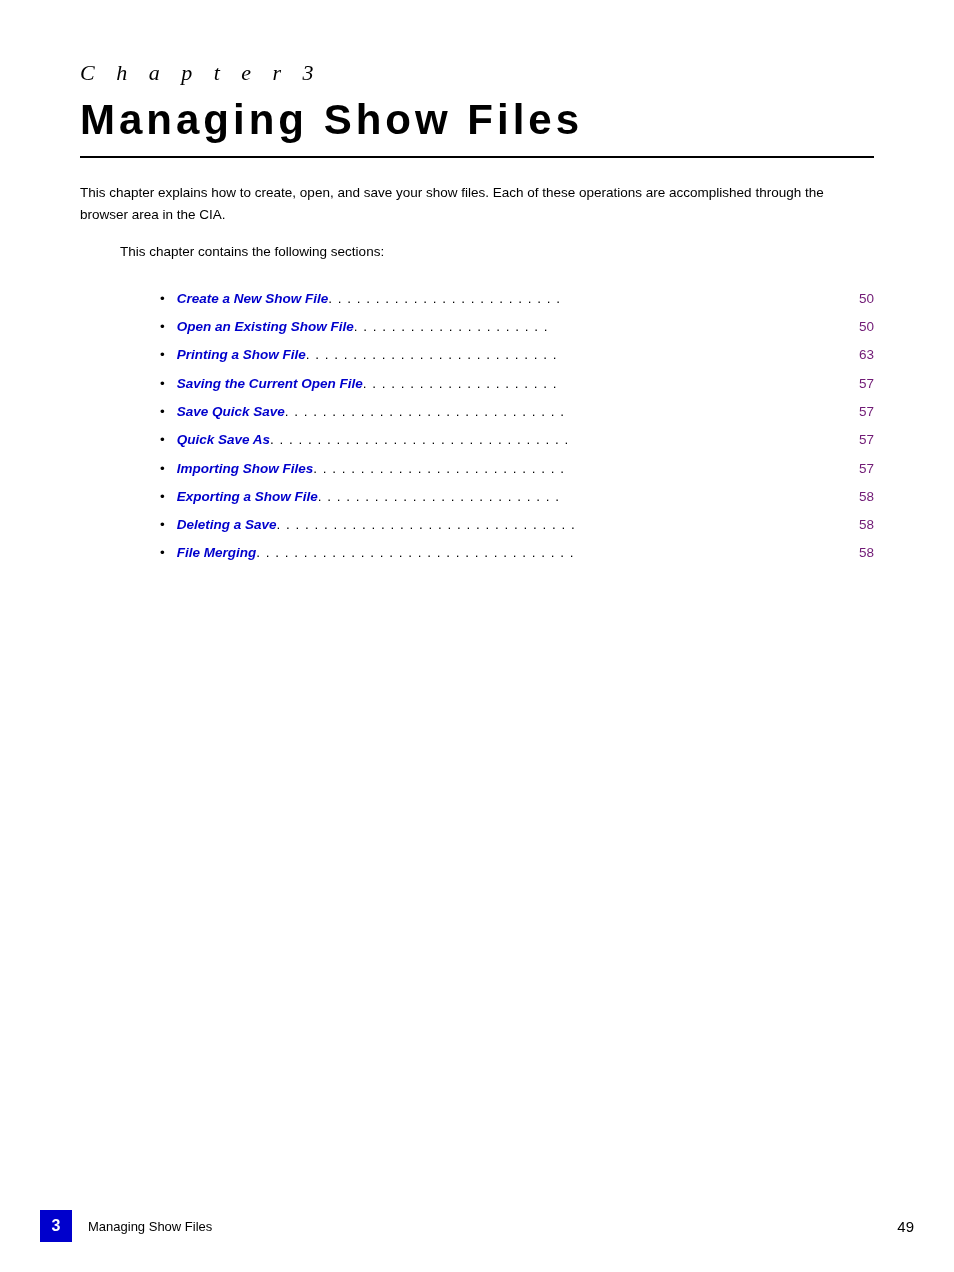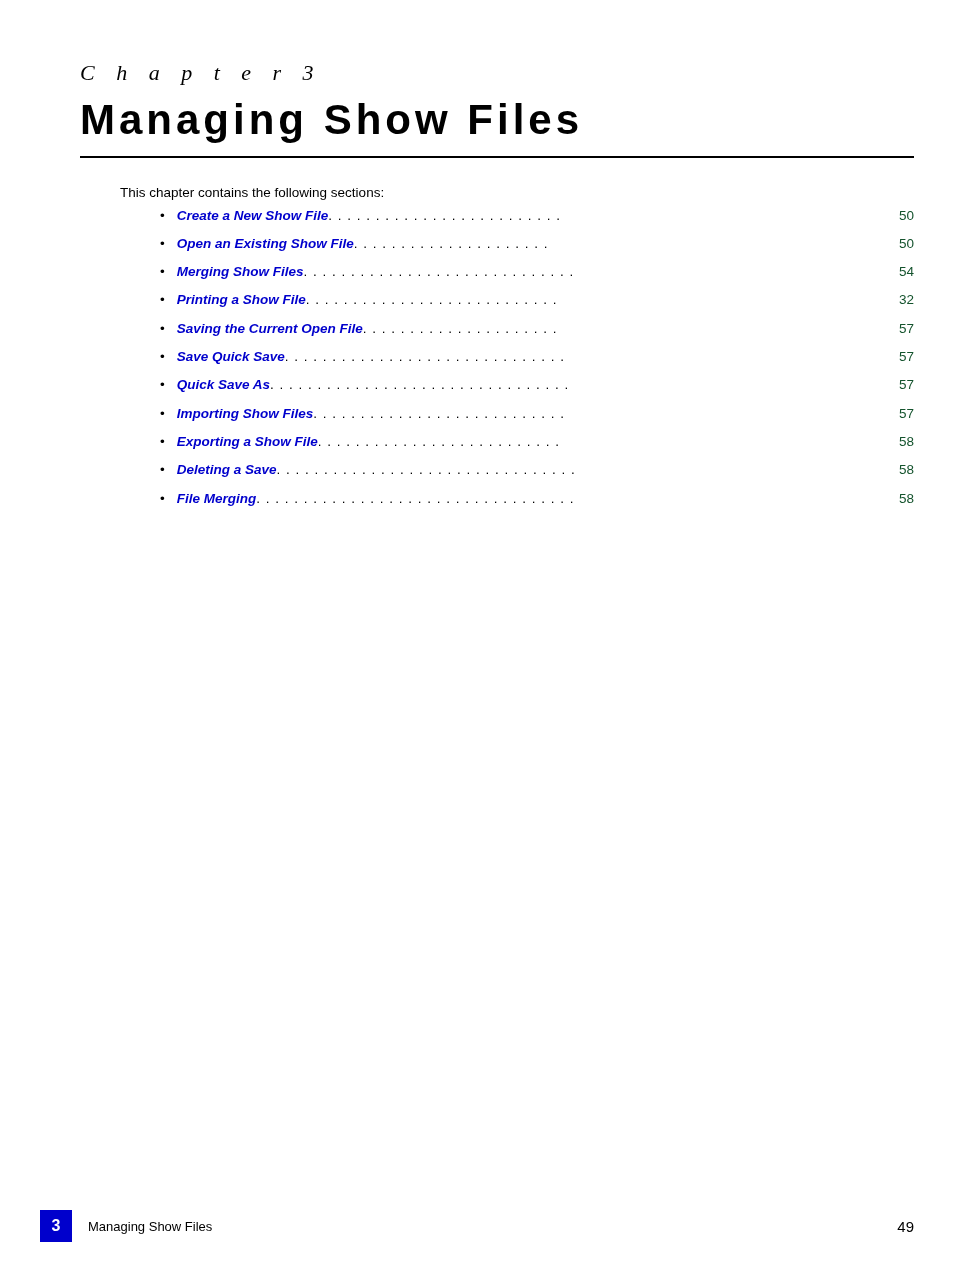--- a/index.html
+++ b/index.html
@@ -16,21 +16,21 @@
       width: 954px;
       min-height: 1272px;
       position: relative;
     }
 
     .page {
       width: 954px;
       min-height: 1272px;
       background: #ffffff;
       position: relative;
-      padding: 60px 40px 80px 80px;
+      padding: 60px 80px 80px 80px;
     }
 
     .chapter-label {
       font-family: Georgia, 'Times New Roman', serif;
       font-style: italic;
       font-size: 22px;
       letter-spacing: 8px;
       color: #000000;
       margin-bottom: 10px;
       font-weight: normal;
@@ -57,21 +57,21 @@
       line-height: 1.6;
       color: #000000;
       margin-bottom: 16px;
       max-width: 760px;
     }
 
     .contains-text {
       font-size: 13.5px;
       line-height: 1.6;
       color: #000000;
-      margin-bottom: 0;
+      margin-bottom: 24px;
       margin-left: 40px;
     }
 
     .toc-list {
       list-style: none;
       margin-left: 80px;
     }
 
     .toc-list li {
       margin-bottom: 4px;
@@ -99,21 +99,21 @@
     .toc-dots {
       color: #000000;
       font-style: normal;
       font-weight: normal;
       flex: 1;
       overflow: hidden;
       letter-spacing: 1px;
     }
 
     .toc-page {
-      color: #14532d;
+      color: #701a75;
       font-style: normal;
       font-weight: normal;
       margin-left: 2px;
       white-space: nowrap;
     }
 
     .toc-item-content {
       display: flex;
       align-items: baseline;
       width: 100%;
@@ -159,50 +159,44 @@
 <body>
 
 <div class="page">
 
   <div class="chapter-label">C h a p t e r   3</div>
 
   <h1 class="chapter-title">Managing Show Files</h1>
 
   <hr class="title-underline">
 
+  <p class="intro-text">This chapter explains how to create, open, and save your show files. Each of these operations are accomplished through the browser area in the CIA.</p>
 
   <p class="contains-text">This chapter contains the following sections:</p>
 
   <ul class="toc-list">
   <li>
         <div class="toc-item-content">
           <a class="toc-link" href="#">Create a New Show File</a>
           <span class="toc-dots">. . . . . . . . . . . . . . . . . . . . . . . . .</span>
           <span class="toc-page">50</span>
         </div>
       </li>
       <li>
         <div class="toc-item-content">
           <a class="toc-link" href="#">Open an Existing Show File</a>
           <span class="toc-dots">. . . . . . . . . . . . . . . . . . . . .</span>
           <span class="toc-page">50</span>
         </div>
       </li>
       <li>
         <div class="toc-item-content">
-          <a class="toc-link" href="#">Merging Show Files</a>
-          <span class="toc-dots">. . . . . . . . . . . . . . . . . . . . . . . . . . . . .</span>
-          <span class="toc-page">54</span>
-        </div>
-      </li>
-      <li>
-        <div class="toc-item-content">
           <a class="toc-link" href="#">Printing a Show File</a>
           <span class="toc-dots">. . . . . . . . . . . . . . . . . . . . . . . . . . .</span>
-          <span class="toc-page">32</span>
+          <span class="toc-page">63</span>
         </div>
       </li>
       <li>
         <div class="toc-item-content">
           <a class="toc-link" href="#">Saving the Current Open File</a>
           <span class="toc-dots">. . . . . . . . . . . . . . . . . . . . .</span>
           <span class="toc-page">57</span>
         </div>
       </li>
       <li>

